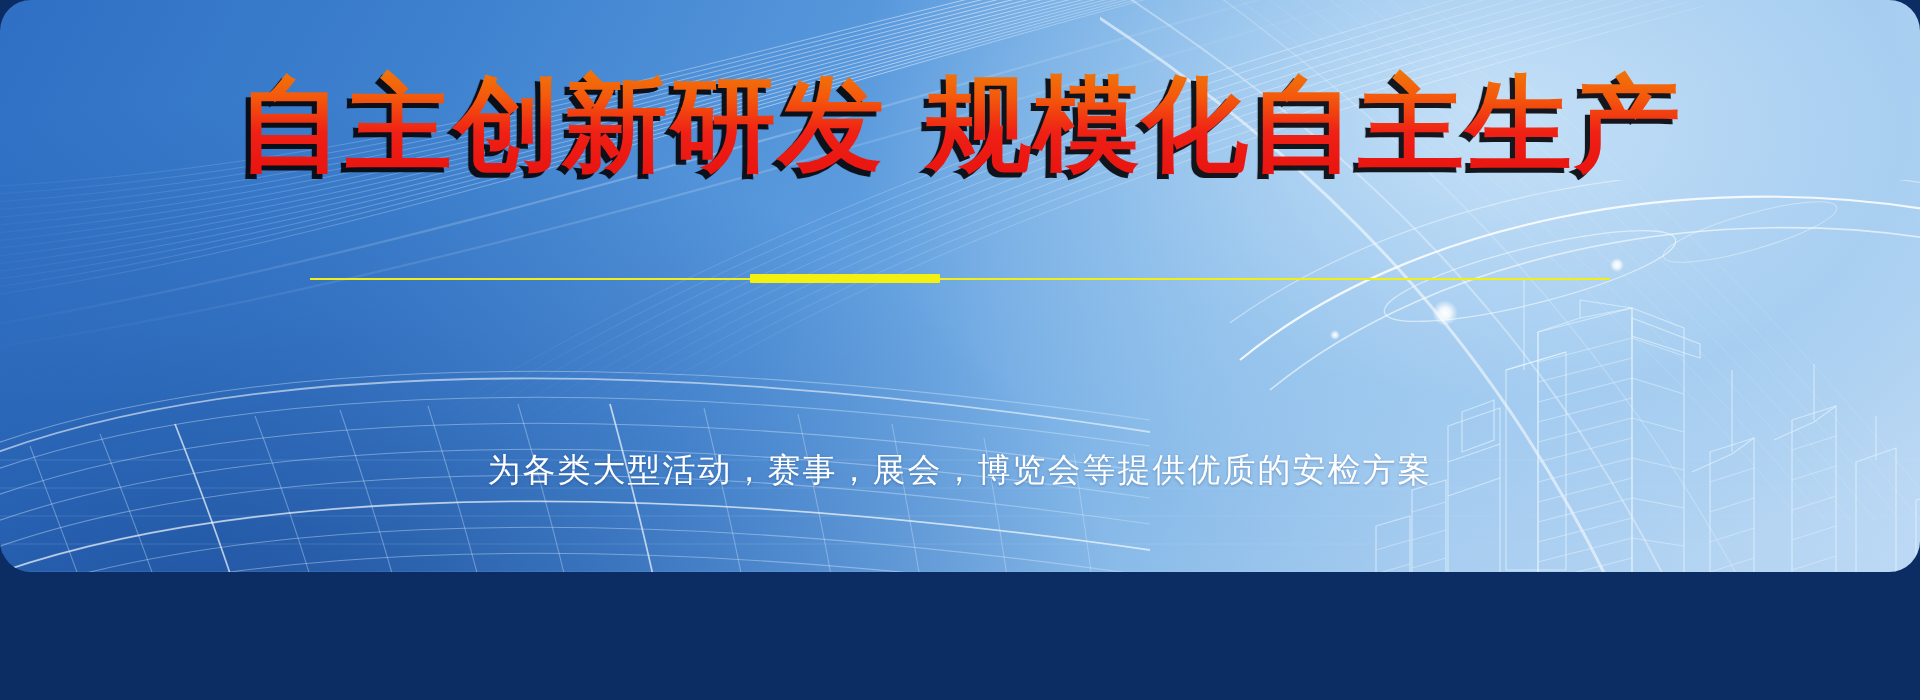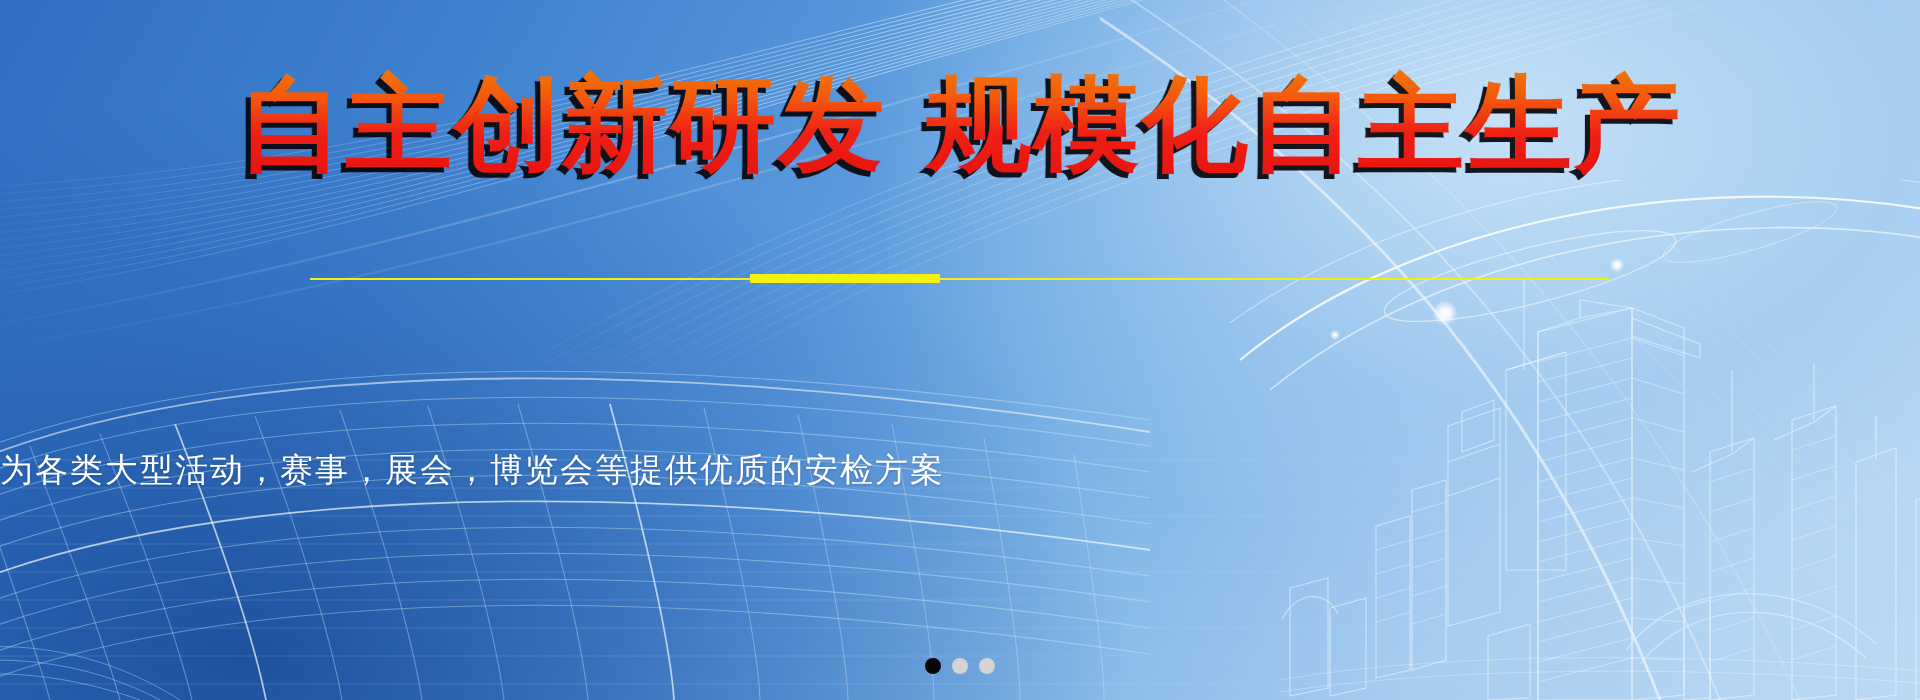--- a/index.html
+++ b/index.html
@@ -1,25 +1,26 @@
 <!DOCTYPE html>
 <html><head>
 <meta charset="utf-8">
 <style>
   html,body{margin:0;padding:0;background:#0b2d63;}
   body{font-family:"Liberation Sans","DejaVu Sans",sans-serif;}
 
   .banner{
     position:relative;
-    width:1920px;height:700px;
+    width:1920px;height:572px;
     overflow:hidden;
     background:
       radial-gradient(ellipse 900px 620px at 1500px 120px, rgba(200,226,248,0.95) 0%, rgba(160,203,240,0.55) 45%, rgba(120,175,228,0.0) 72%),
       radial-gradient(ellipse 1100px 700px at 250px 660px, rgba(18,63,140,0.75) 0%, rgba(30,86,170,0.35) 50%, rgba(40,100,185,0) 80%),
       linear-gradient(118deg,#2f6fc4 0%, #3f82cf 22%, #5a9add 42%, #86b9e8 62%, #a8cdf0 78%, #bcd9f4 100%);
+    border-radius: 31px;
   }
 
   
   .fx{position:absolute;inset:0;pointer-events:none;}
   .fx svg{position:absolute;display:block;}
 
   
   .glow{position:absolute;border-radius:50%;pointer-events:none;}
   .glow.g1{left:1432px;top:300px;width:26px;height:26px;
     background:radial-gradient(circle,#ffffff 0%,rgba(255,255,255,.85) 28%,rgba(255,255,255,0) 70%);}
@@ -53,21 +54,21 @@
 
   .sub1{
     position:absolute;top:385px;left:0;width:1920px;text-align:center;
     color:#ffffff;font-size:31px;font-weight:700;letter-spacing:11px;
     text-indent:11px;
     font-family:"DejaVu Sans","Liberation Sans",sans-serif;
     text-shadow:0 1px 3px rgba(10,40,90,.35);
     white-space:nowrap;
   }
   .sub2{
-    position:absolute;top:448px;left:0;width:1920px;text-align:left;
+    position:absolute;top:448px;left:0;width:1920px;text-align:center;
     color:#ffffff;font-size:33px;font-weight:500;letter-spacing:2px;
     font-family:"DejaVu Sans","Liberation Sans",sans-serif;
     text-shadow:0 1px 3px rgba(10,40,90,.3);
     white-space:nowrap;
   }
 
   .pager{
     position:absolute;left:0;top:658px;width:1920px;
     display:flex;justify-content:center;align-items:center;gap:11px;
     z-index:9;

